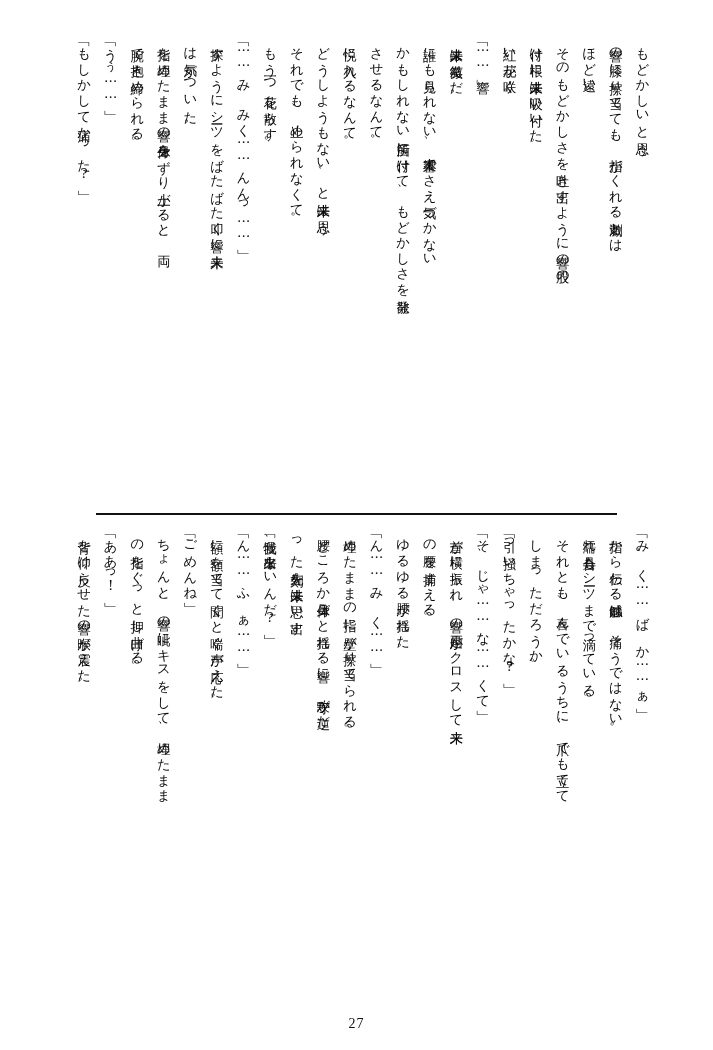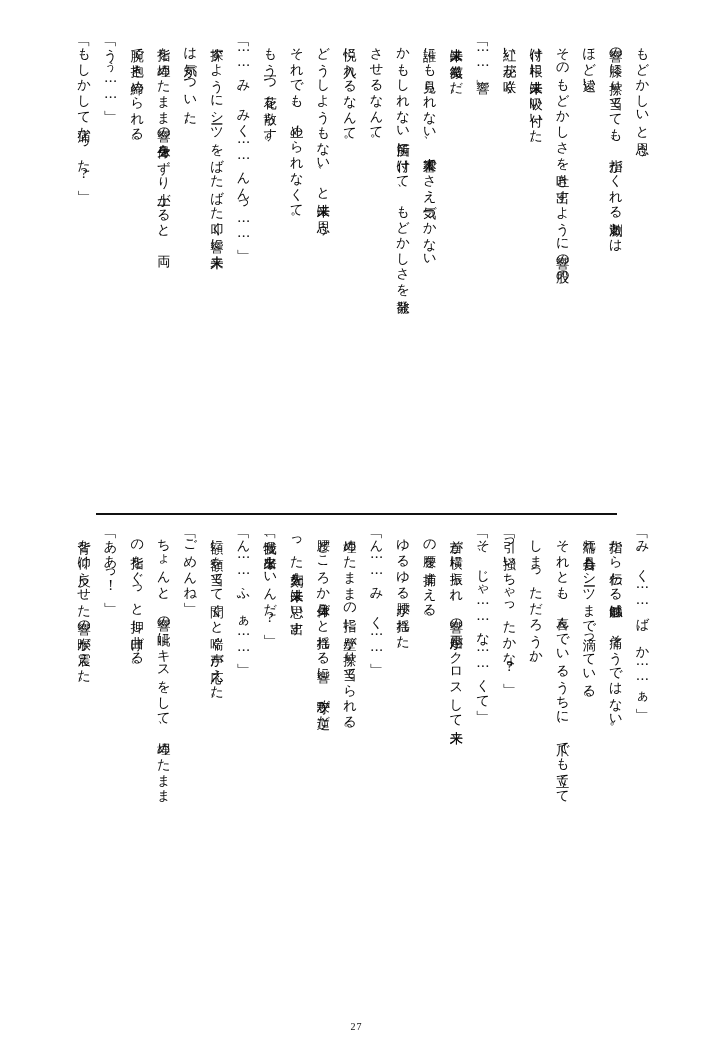--- a/index.html
+++ b/index.html
@@ -69,21 +69,21 @@
     background: #111;
   }
 
   .page-number {
     position: absolute;
     left: 0;
     right: 0;
     bottom: 18px;
     text-align: center;
     font-family: "Liberation Serif", serif;
-    font-size: 10px;
+    font-size: 14px;
     color: #111;
     letter-spacing: 1px;
   }
 </style>
 </head>
 <body>
 
 <div class="page">
 
   <div class="section-top">

